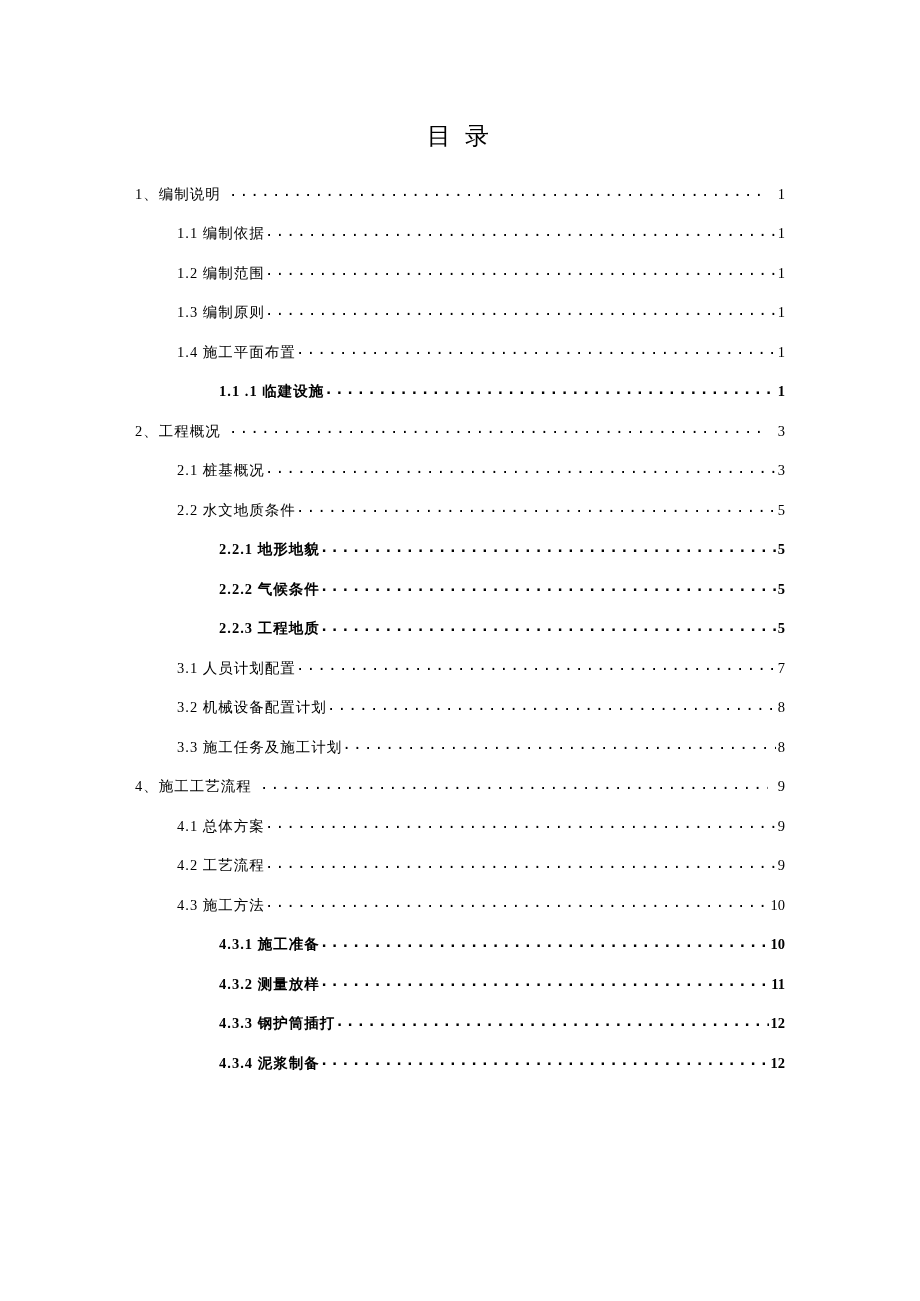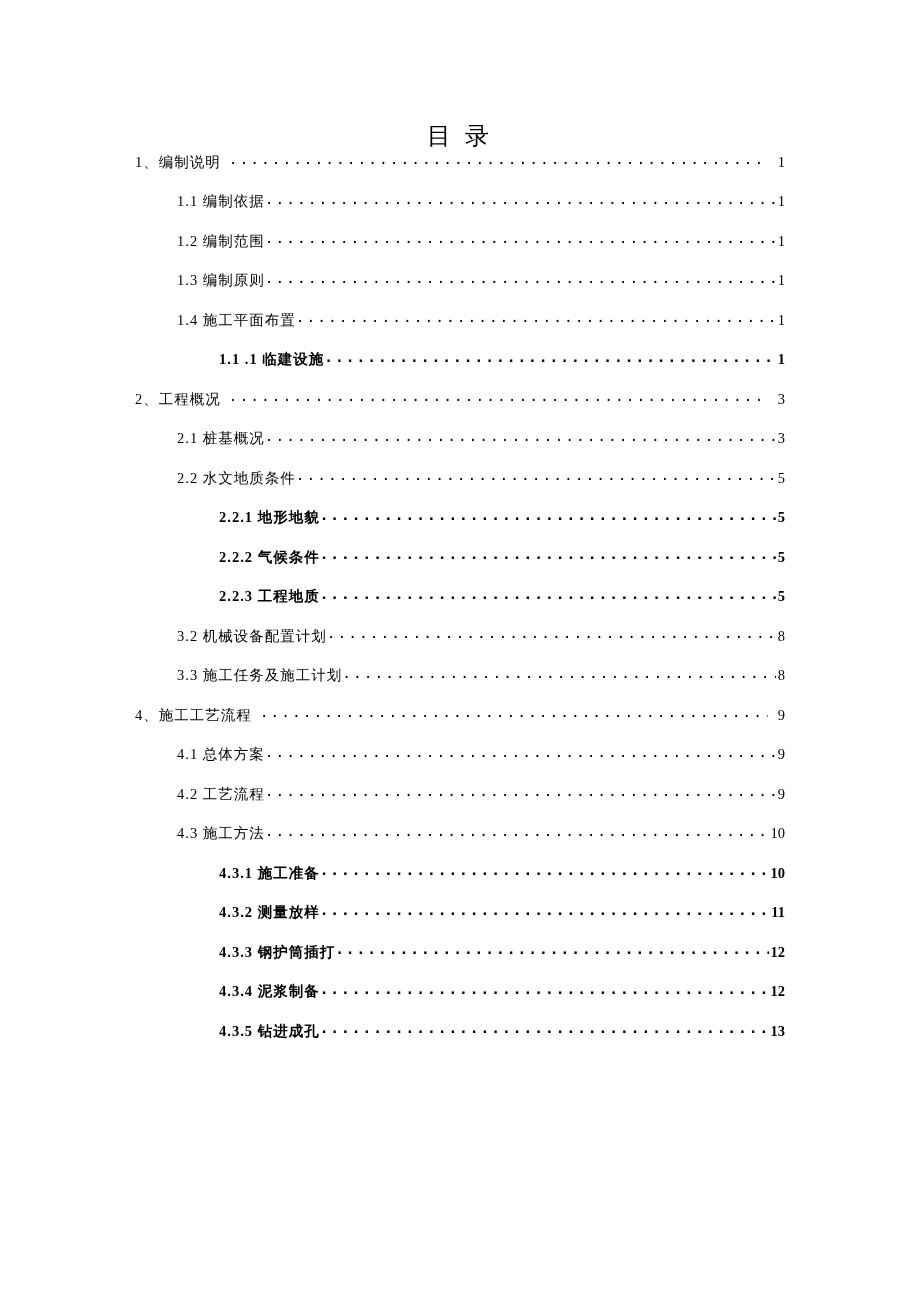--- a/index.html
+++ b/index.html
@@ -13,20 +13,21 @@
       font-family: "SimSun", "宋体", serif;
       color: #000;
     }
     .page {
       padding: 120px 135px 60px 135px;
     }
     .title {
       text-align: center;
       font-size: 24px;
       font-weight: normal;
+      margin-bottom: 32px;
       letter-spacing: 4px;
     }
     .toc {
       font-size: 14.5px;
       line-height: 1;
     }
     .toc-row {
       display: flex;
       align-items: baseline;
       margin-bottom: 22.5px;
@@ -120,20 +121,25 @@
         <span class="toc-label">2.2.2 气候条件</span>
         <span class="toc-dots"></span>
         <span class="toc-page">5</span>
       </div>
       <div class="toc-row level-2">
         <span class="toc-label">2.2.3 工程地质</span>
         <span class="toc-dots"></span>
         <span class="toc-page">5</span>
       </div>
       <div class="toc-row level-1">
+        <span class="toc-label">3.1 人员计划配置 </span>
+        <span class="toc-dots"></span>
+        <span class="toc-page">7</span>
+      </div>
+      <div class="toc-row level-1">
         <span class="toc-label">3.2 机械设备配置计划 </span>
         <span class="toc-dots"></span>
         <span class="toc-page"> 8</span>
       </div>
       <div class="toc-row level-1">
         <span class="toc-label">3.3 施工任务及施工计划 </span>
         <span class="toc-dots"></span>
         <span class="toc-page"> 8</span>
       </div>
       <div class="toc-row level-0">
@@ -169,19 +175,14 @@
       <div class="toc-row level-2">
         <span class="toc-label">4.3.3 钢护筒插打</span>
         <span class="toc-dots"></span>
         <span class="toc-page"> 12</span>
       </div>
       <div class="toc-row level-2">
         <span class="toc-label">4.3.4 泥浆制备</span>
         <span class="toc-dots"></span>
         <span class="toc-page"> 12</span>
       </div>
-      <div class="toc-row level-2">
-        <span class="toc-label">4.3.5 钻进成孔</span>
-        <span class="toc-dots"></span>
-        <span class="toc-page"> 13</span>
-      </div>
     </div>
 </div>
 
 </body></html>

